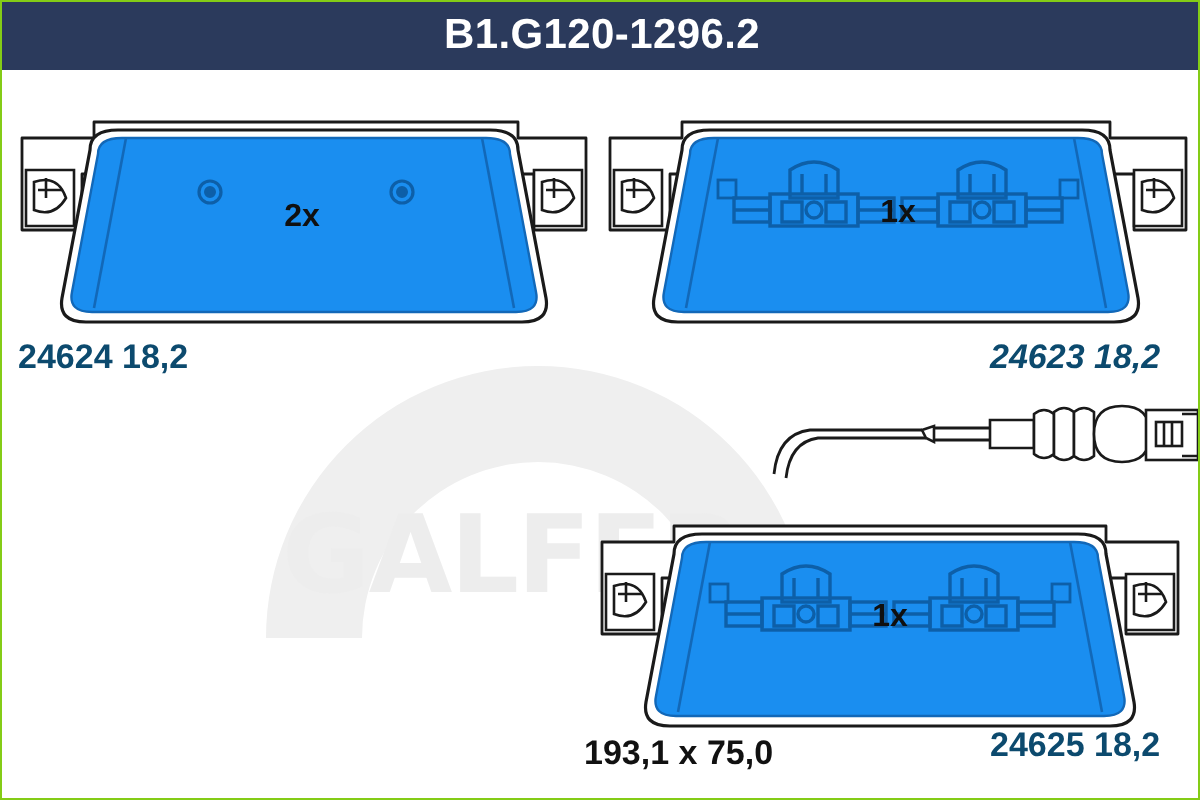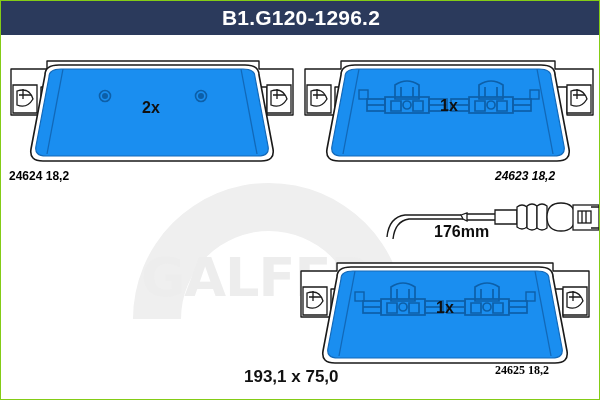--- a/index.html
+++ b/index.html
@@ -65,34 +65,35 @@
 
   
   .pad-svg {
     position: absolute;
     z-index: 2;
   }
 
   
   .label {
     position: absolute;
-    font-size: 12px;
-    font-weight: bold;
-    color: #000000;
+    font-size: 17px;
+    font-weight: bold;
+    color: #0c4a6e;
     white-space: nowrap;
     z-index: 5;
     font-family: "Liberation Sans", sans-serif;
   }
   .dim-label {
     position: absolute;
     font-size: 17px;
     font-weight: bold;
     color: #111111;
     white-space: nowrap;
     z-index: 5;
+    margin-left: 48px;
   }
   .qty {
     font-size: 16px;
     font-weight: bold;
     fill: #101010;
     font-family: "Liberation Sans", sans-serif;
   }
   .sensor-len {
     position: absolute;
     font-size: 16px;
@@ -230,21 +231,20 @@
 
     <path d="M 164 24 q 0 -14 14 -14 q 14 0 14 14 q 0 14 -14 14 q -14 0 -14 -14 Z" fill="#ffffff" stroke="#1a1a1a" stroke-width="1.3"></path>
 
     <g fill="#ffffff" stroke="#1a1a1a" stroke-width="1.3">
       <rect x="190" y="12" width="26" height="25"></rect>
       <rect x="195" y="18" width="13" height="12"></rect>
       <path d="M 199 18 v 12 M 203 18 v 12"></path>
       <path d="M 208 14 h 8 M 208 35 h 8"></path>
     </g>
   </svg>
-  <div class="sensor-len" style="left:433px; top:222px;">176mm</div>
 
   <svg class="pad-svg" style="left:286px; top:254px; width:314px; height:115px;" viewBox="0 0 314 115">
     <g fill="#ffffff" stroke="#1a1a1a" stroke-width="1.4" stroke-linejoin="round">
       <path d="M 14 16 L 50 16 L 50 8 L 266 8 L 266 16 L 302 16 L 302 62 L 276 62
                L 276 34 L 44 34 L 44 62 L 14 62 Z"></path>
     </g>
     <g fill="#ffffff" stroke="#1a1a1a" stroke-width="1.3">
       <path d="M 16 32 L 40 32 L 40 60 L 16 60 Z"></path>
       <path d="M 20 38 q 12 -4 16 8 q -6 10 -16 6 Z"></path>
       <path d="M 26 36 L 26 46 M 22 42 L 34 42"></path>
@@ -283,17 +283,17 @@
       <rect x="178" y="44" width="44" height="16"></rect>
       <path d="M 184 48 h 10 v 10 h -10 Z M 206 48 h 10 v 10 h -10 Z"></path>
       <rect x="160" y="46" width="18" height="12"></rect>
       <path d="M 160 52 h 18"></path>
       <rect x="222" y="46" width="18" height="12"></rect>
       <path d="M 222 52 h 18"></path>
       <circle cx="200" cy="52" r="4"></circle>
     </g>
     <text class="qty" x="158" y="58" text-anchor="middle">1x</text>
   </svg>
-  <div class="label" style="left:494px; top:362px;font-family:Liberation Serif, serif;">24625 18,2</div>
+  <div class="label" style="left:494px; top:362px;">24625 18,2</div>
 
   <div class="dim-label" style="left:243px; top:366px;">193,1 x 75,0</div>
 
 </div>
 
 </body></html>

